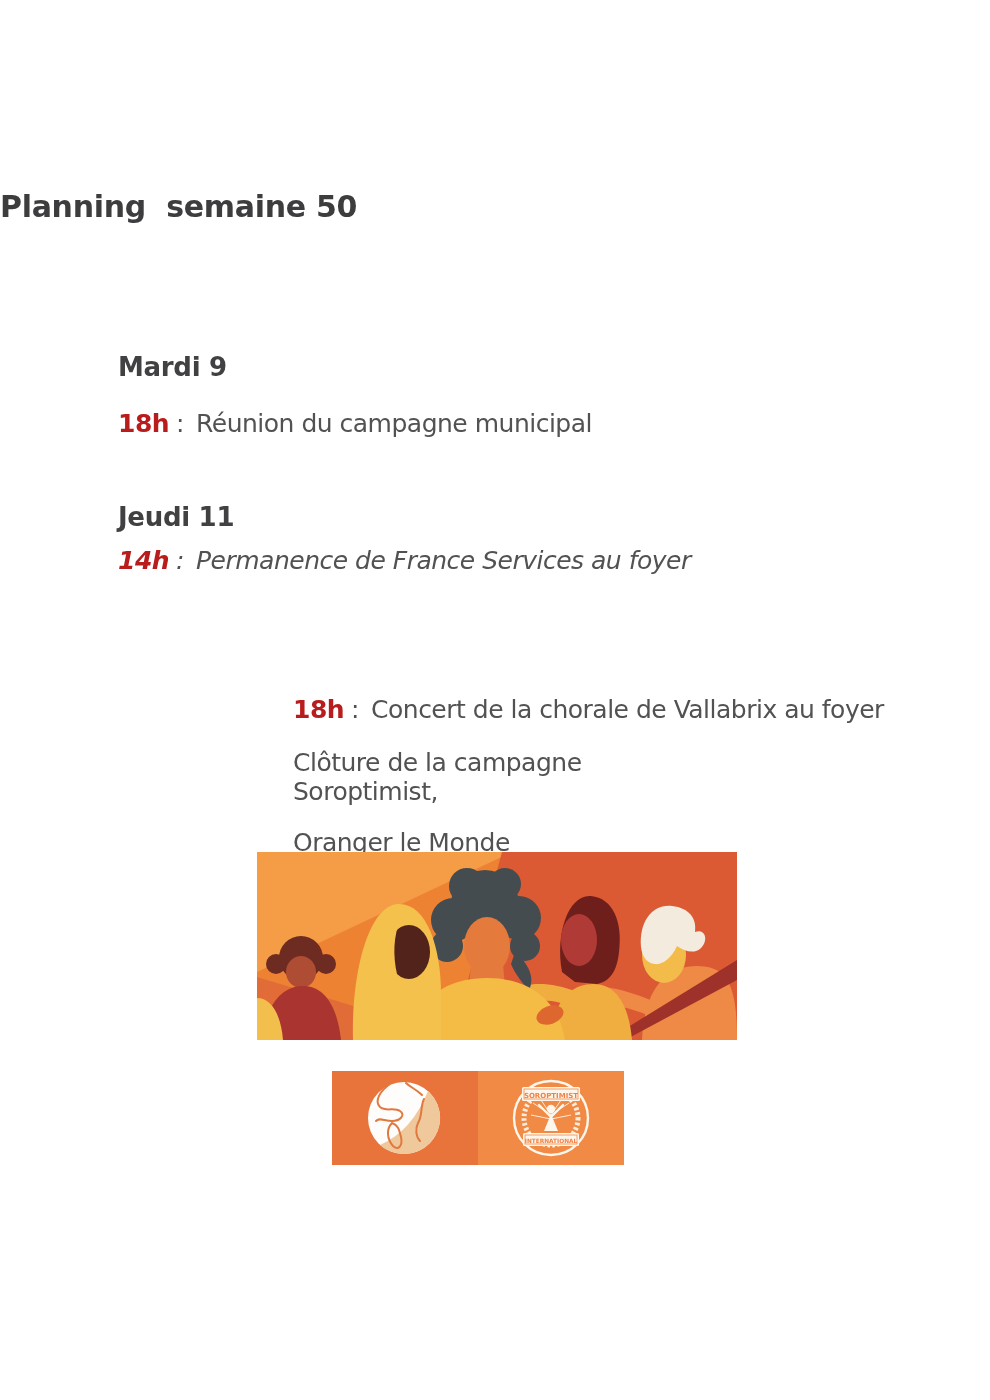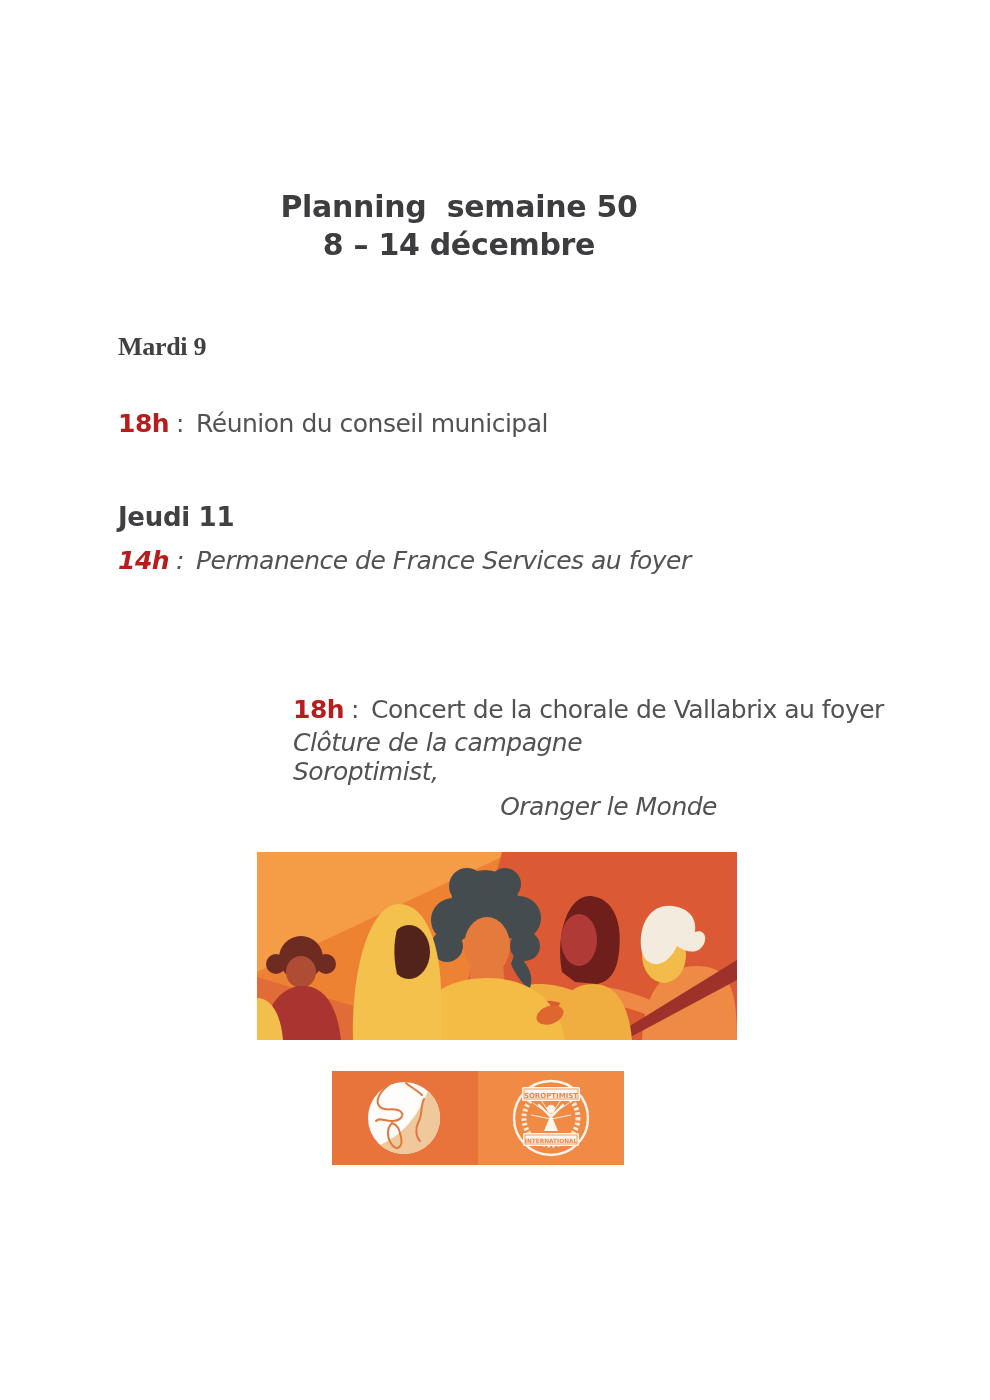--- a/index.html
+++ b/index.html
@@ -7,64 +7,63 @@
     width:990px; height:1400px;
     background:#ffffff;
     font-family:"DejaVu Sans","Liberation Sans",sans-serif;
     position:relative;
     overflow:hidden;
   }
   .abs { position:absolute; }
 
   .page-title {
     top:188px; left:0; width:918px;
-    text-align:center;
+    text-align:left;
     font-size:30px; font-weight:bold;
     color:#3d3d3f; line-height:38px;
     letter-spacing:-0.3px;
   }
   .page-title .t1 { white-space:pre; }
 
   .day-heading {
     font-size:26px; font-weight:bold;
     color:#414143; letter-spacing:-0.3px;
   }
   .event-line, .closing-text {
     font-size:25px; color:#515254; letter-spacing:-0.5px;
   }
   .event-time { color:#b91c1c; font-weight:bold; }
   .event-sep  { color:#515254; margin:0 12px 0 7px; }
 
-  #heading-mardi   { top:332px; left:118px;font-family:Liberation Serif, serif; }
+  #heading-mardi   { top:352px; left:118px; }
   #event-mardi     { top:409px; left:118px; }
   #heading-jeudi   { top:490px; left:118px;margin-top:12px; }
   #event-jeudi     { top:546px; left:118px;font-style:italic; }
   #event-concert   { top:687px; left:293px;margin-top:8px; }
 
-  #closing-block   { top:728px; left:293px; width:424px;font-style:italic; }
+  #closing-block   { top:748px; left:293px; width:424px; }
   #closing-line1   { text-align:left; }
-  #closing-line2   { text-align:right; margin-top:6px; }
+  #closing-line2   { text-align:left; margin-top:22px; }
 
   #illustration-box { top:852px; left:257px; width:480px; height:188px; }
   #logo-strip      { top:1071px; left:332px; width:344px; height:94px; }
 
   svg { display:block; }
 </style>
 </head>
 <body>
 
 <div class="abs page-title">
   <div class="t1">Planning  semaine 50</div>
-  <div class="t2">8 – 14 décembre</div>
 </div>
 
 <div id="heading-mardi" class="abs day-heading">Mardi 9</div>
 
 <div id="event-mardi" class="abs event-line">
-  <span class="event-time">18h</span><span class="event-sep">:</span><span>Réunion du conseil municipal</span>
+  <span class="event-time">18h</span><span class="event-sep">:</span><span>Réunion du campagne municipal</span>
 </div>
 
 <div id="heading-jeudi" class="abs day-heading">Jeudi 11</div>
 
 <div id="event-jeudi" class="abs event-line">
   <span class="event-time">14h</span><span class="event-sep">:</span><span>Permanence de France Services au foyer</span>
 </div>
 
 <div id="event-concert" class="abs event-line">
   <span class="event-time">18h</span><span class="event-sep">:</span><span>Concert de la chorale de Vallabrix au foyer</span>

